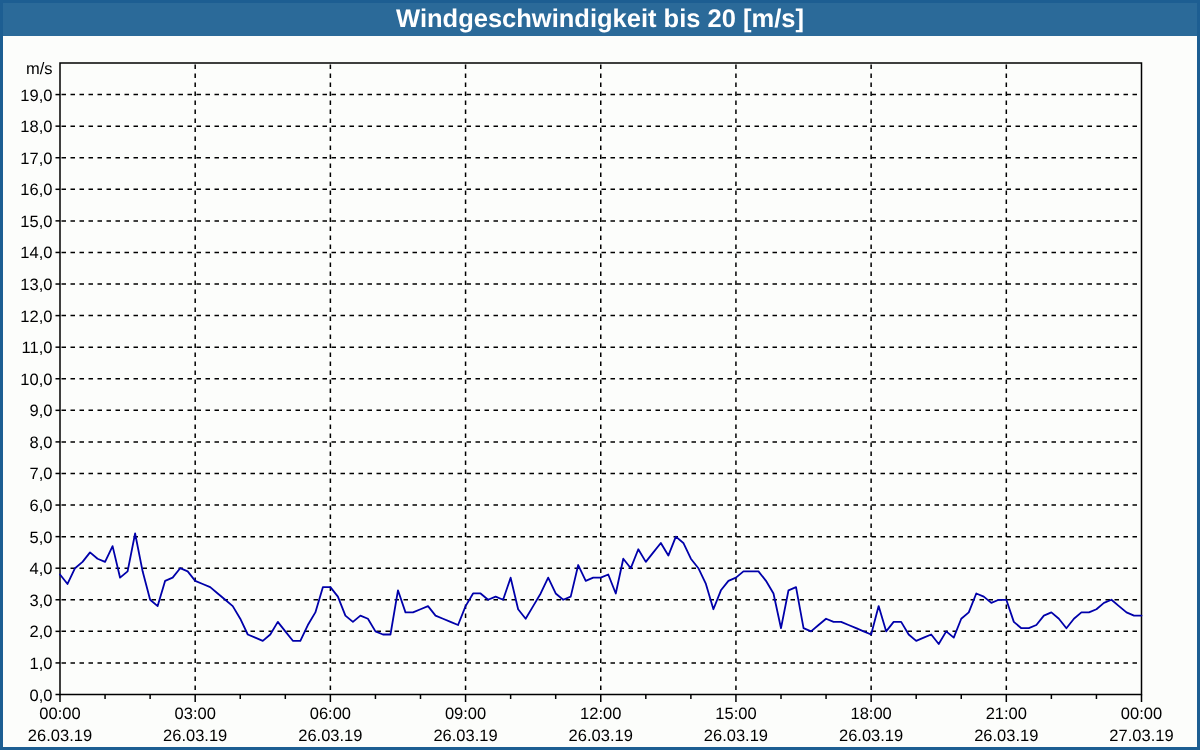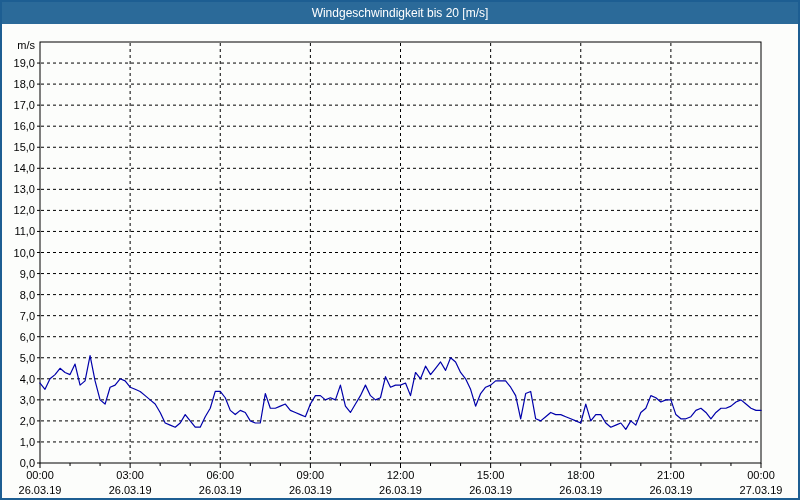--- a/index.html
+++ b/index.html
@@ -2,21 +2,21 @@
 <html><head>
 <meta charset="utf-8">
 <style>
   html,body{margin:0;padding:0;background:#e8e8e8;font-family:"Liberation Sans",sans-serif;}
   .window{
     position:relative;width:800px;height:500px;box-sizing:border-box;
     border:2px solid #1d5e92;background:#fcfdfb;overflow:hidden;
   }
   .titlebar{
     height:22px;line-height:22px;text-align:center;
-    color:#ffffff;font-size:12px;font-weight:normal;
+    color:#ffffff;font-size:17px;font-weight:bold;
     font-family:"Liberation Sans",sans-serif;
   }
   .chart-area{position:absolute;left:0;top:22px;width:796px;height:474px;}
   svg{display:block;}
 </style>
 </head>
 <body>
 
 <div class="window" style="border-color: rgb(29, 94, 146); background: rgb(252, 253, 251);">
   <div class="titlebar" style="background: rgb(43, 106, 153);">Windgeschwindigkeit bis 20 [m/s]</div>

